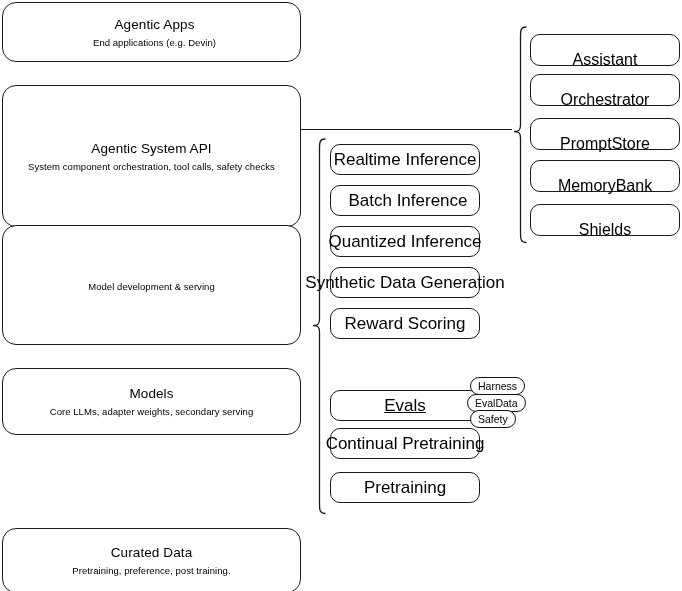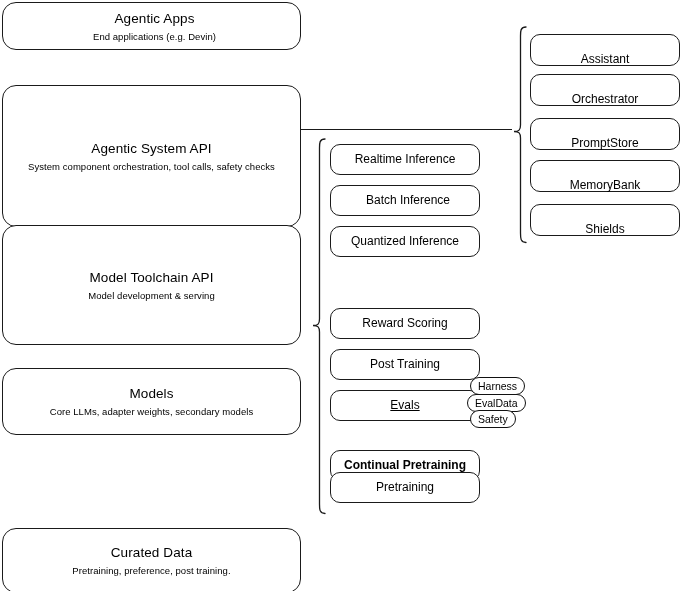--- a/index.html
+++ b/index.html
@@ -53,34 +53,34 @@
   }
 
   
   .mid {
     left: 330px;
     width: 150px;
     height: 31px;
     border-radius: 10px;
   }
   .mid .label {
-    font-size: 12px;
+    font-size: 17px;
     line-height: 15px;
     white-space: nowrap;
   }
 
   
   .right {
     left: 530px;
     width: 150px;
     height: 32px;
     border-radius: 10px;
   }
   .right .label {
-    font-size: 12px;
+    font-size: 16px;
     line-height: 15px;
     white-space: nowrap;
     margin-top: 18px;
   }
 
   
   .pill {
     position: absolute;
     box-sizing: border-box;
     border: 1px solid #111111;
@@ -105,38 +105,37 @@
   .connector svg {
     display: block;
     overflow: visible;
   }
 </style>
 </head>
 <body>
 
 <div id="canvas">
 
-  <div class="box layer" style="top:2px; height:48px;padding-left:12px;">
+  <div class="box layer" style="top:2px; height:60px;padding-left:12px;">
     <div class="title">Agentic Apps</div>
     <div class="subtitle">End applications (e.g. Devin)</div>
   </div>
 
   <div class="box layer" style="top:85px; height:142px;">
     <div class="title">Agentic System API</div>
     <div class="subtitle">System component orchestration, tool calls, safety checks</div>
   </div>
 
   <div class="box layer" style="top:225px; height:120px;">
-    <div class="title">Model Toolchain API</div>
     <div class="subtitle">Model development &amp; serving</div>
   </div>
 
   <div class="box layer" style="top:368px; height:67px;">
     <div class="title">Models</div>
-    <div class="subtitle">Core LLMs, adapter weights, secondary models</div>
+    <div class="subtitle">Core LLMs, adapter weights, secondary serving</div>
   </div>
 
 
   <div class="box layer" style="top:528px; height:65px;">
     <div class="title">Curated Data</div>
     <div class="subtitle">Pretraining, preference, post training.</div>
   </div>
 
   <div class="connector" style="left:298px; top:120px; width:228px; height:20px;">
     <svg width="228" height="20" viewBox="0 0 228 20">
@@ -173,34 +172,34 @@
   </div>
 
   <div class="box mid" style="top:185px;padding-left:12px;">
     <div class="label">Batch Inference</div>
   </div>
 
   <div class="box mid" style="top:226px;">
     <div class="label">Quantized Inference</div>
   </div>
 
+  <div class="box mid" style="top:267px;">
+    <div class="label">Synthetic Data Generation</div>
+  </div>
 
   <div class="box mid" style="top:308px;">
     <div class="label">Reward Scoring</div>
   </div>
 
-  <div class="box mid" style="top:349px;">
-    <div class="label">Post Training</div>
-  </div>
 
   <div class="box mid" style="top:390px;text-decoration:underline;">
     <div class="label">Evals</div>
   </div>
 
-  <div class="box mid" style="top:450px;font-weight:bold;">
+  <div class="box mid" style="top:428px;">
     <div class="label">Continual Pretraining</div>
   </div>
 
   <div class="box mid" style="top:472px;">
     <div class="label">Pretraining</div>
   </div>
 
   <div class="pill" style="left:470px; top:377px;">Harness</div>
 
   <div class="pill" style="left:467px; top:394px;">EvalData</div>

